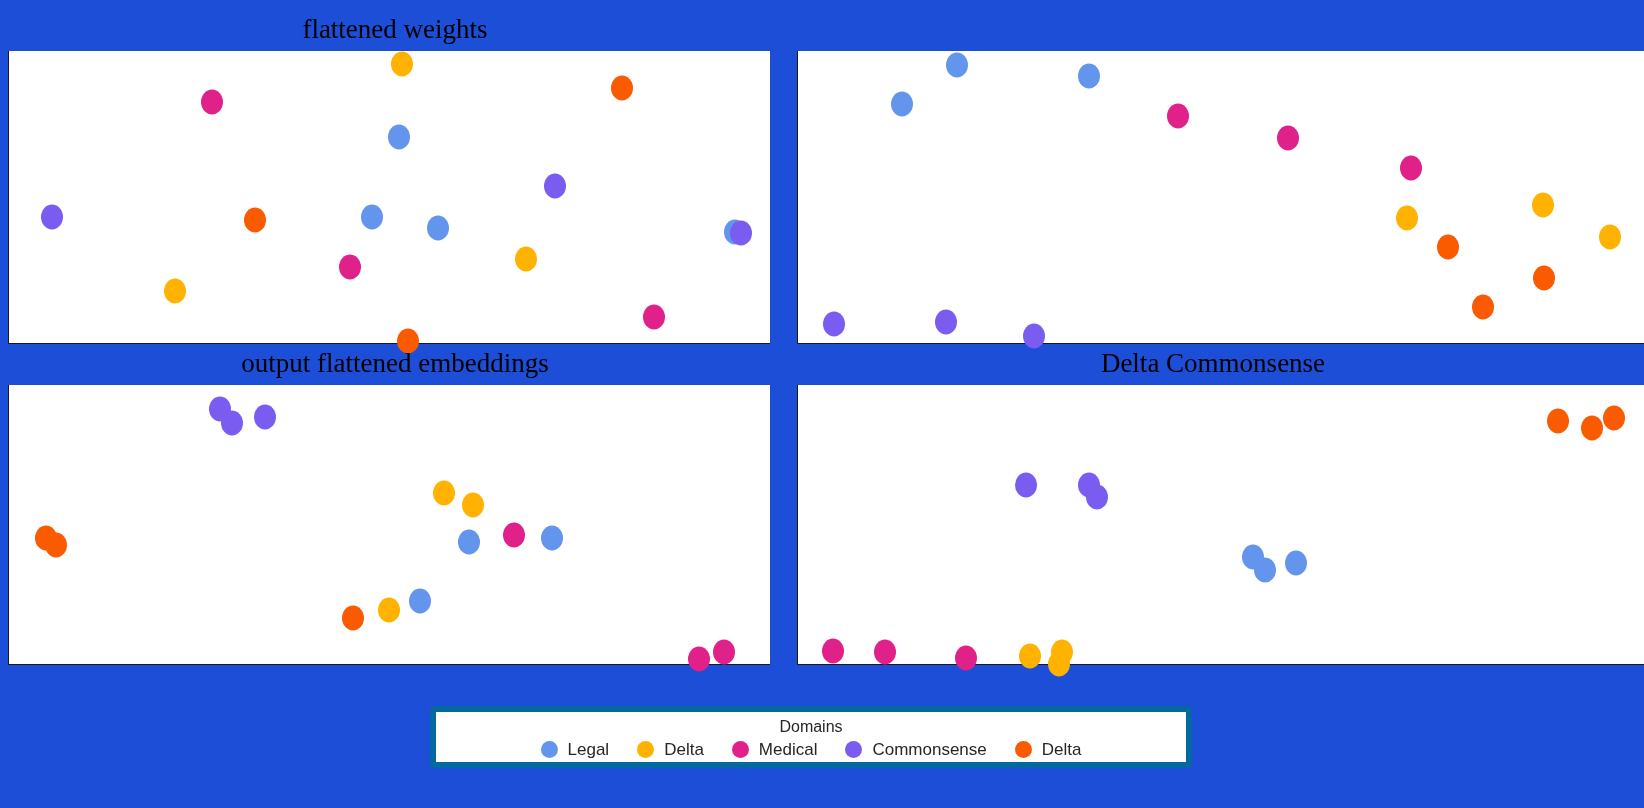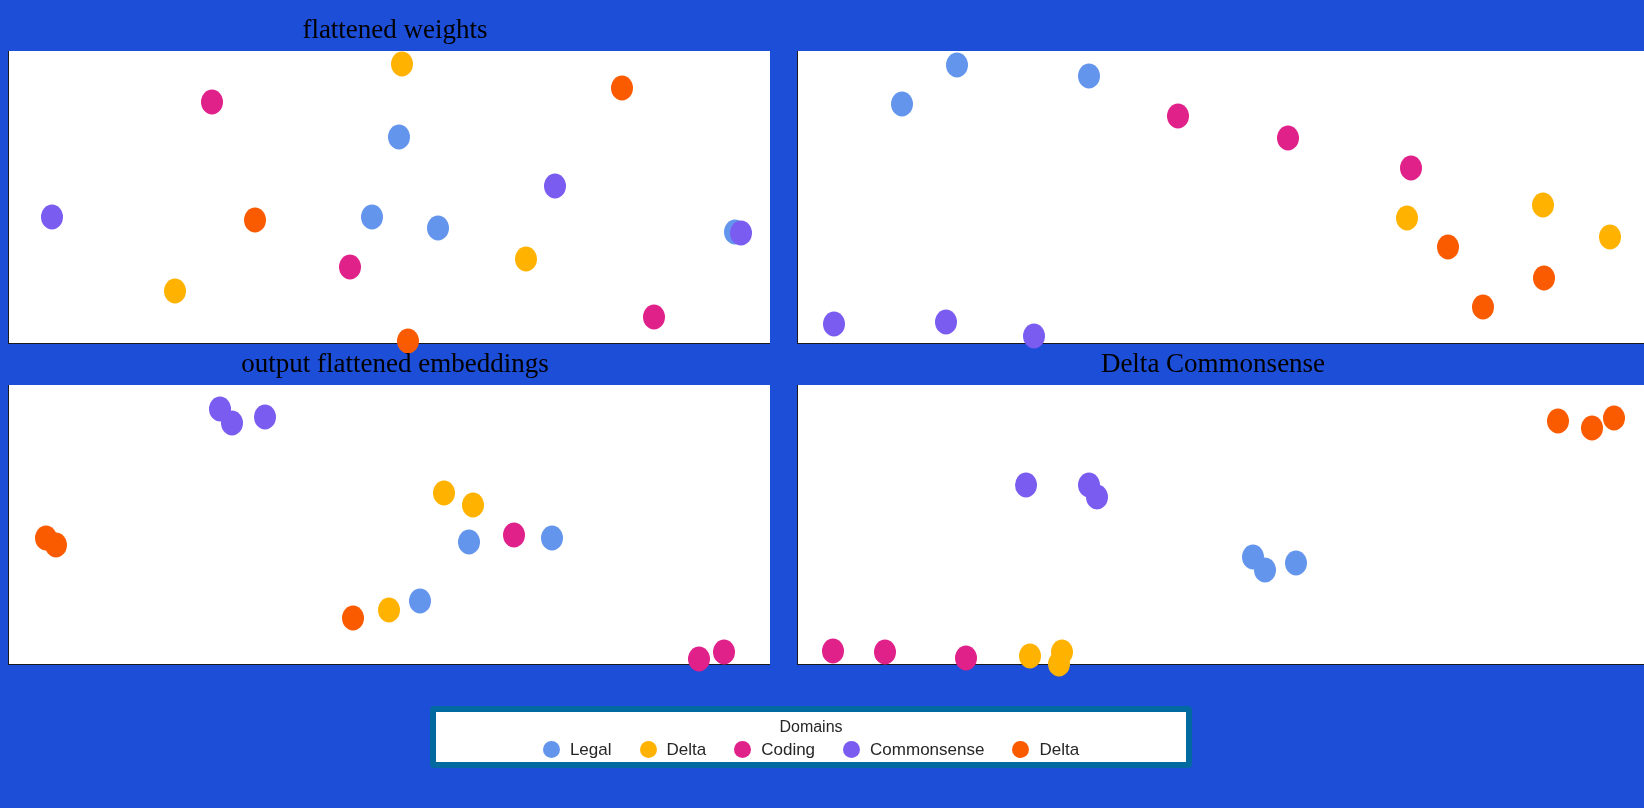--- a/index.html
+++ b/index.html
@@ -163,21 +163,21 @@
         <div class="legend-entry">
           <span class="legend-swatch" style="background: rgb(100, 149, 237);"></span>
           <span class="legend-label">Legal</span>
         </div>
         <div class="legend-entry">
           <span class="legend-swatch" style="background: rgb(255, 179, 0);"></span>
           <span class="legend-label">Delta</span>
         </div>
         <div class="legend-entry">
           <span class="legend-swatch" style="background: rgb(224, 33, 138);"></span>
-          <span class="legend-label">Coding</span>
+          <span class="legend-label">Medical</span>
         </div>
         <div class="legend-entry">
           <span class="legend-swatch" style="background: rgb(123, 92, 240);"></span>
           <span class="legend-label">Commonsense</span>
         </div>
         <div class="legend-entry">
           <span class="legend-swatch" style="background: rgb(250, 90, 0);"></span>
           <span class="legend-label">Delta</span>
         </div>
       </div>

